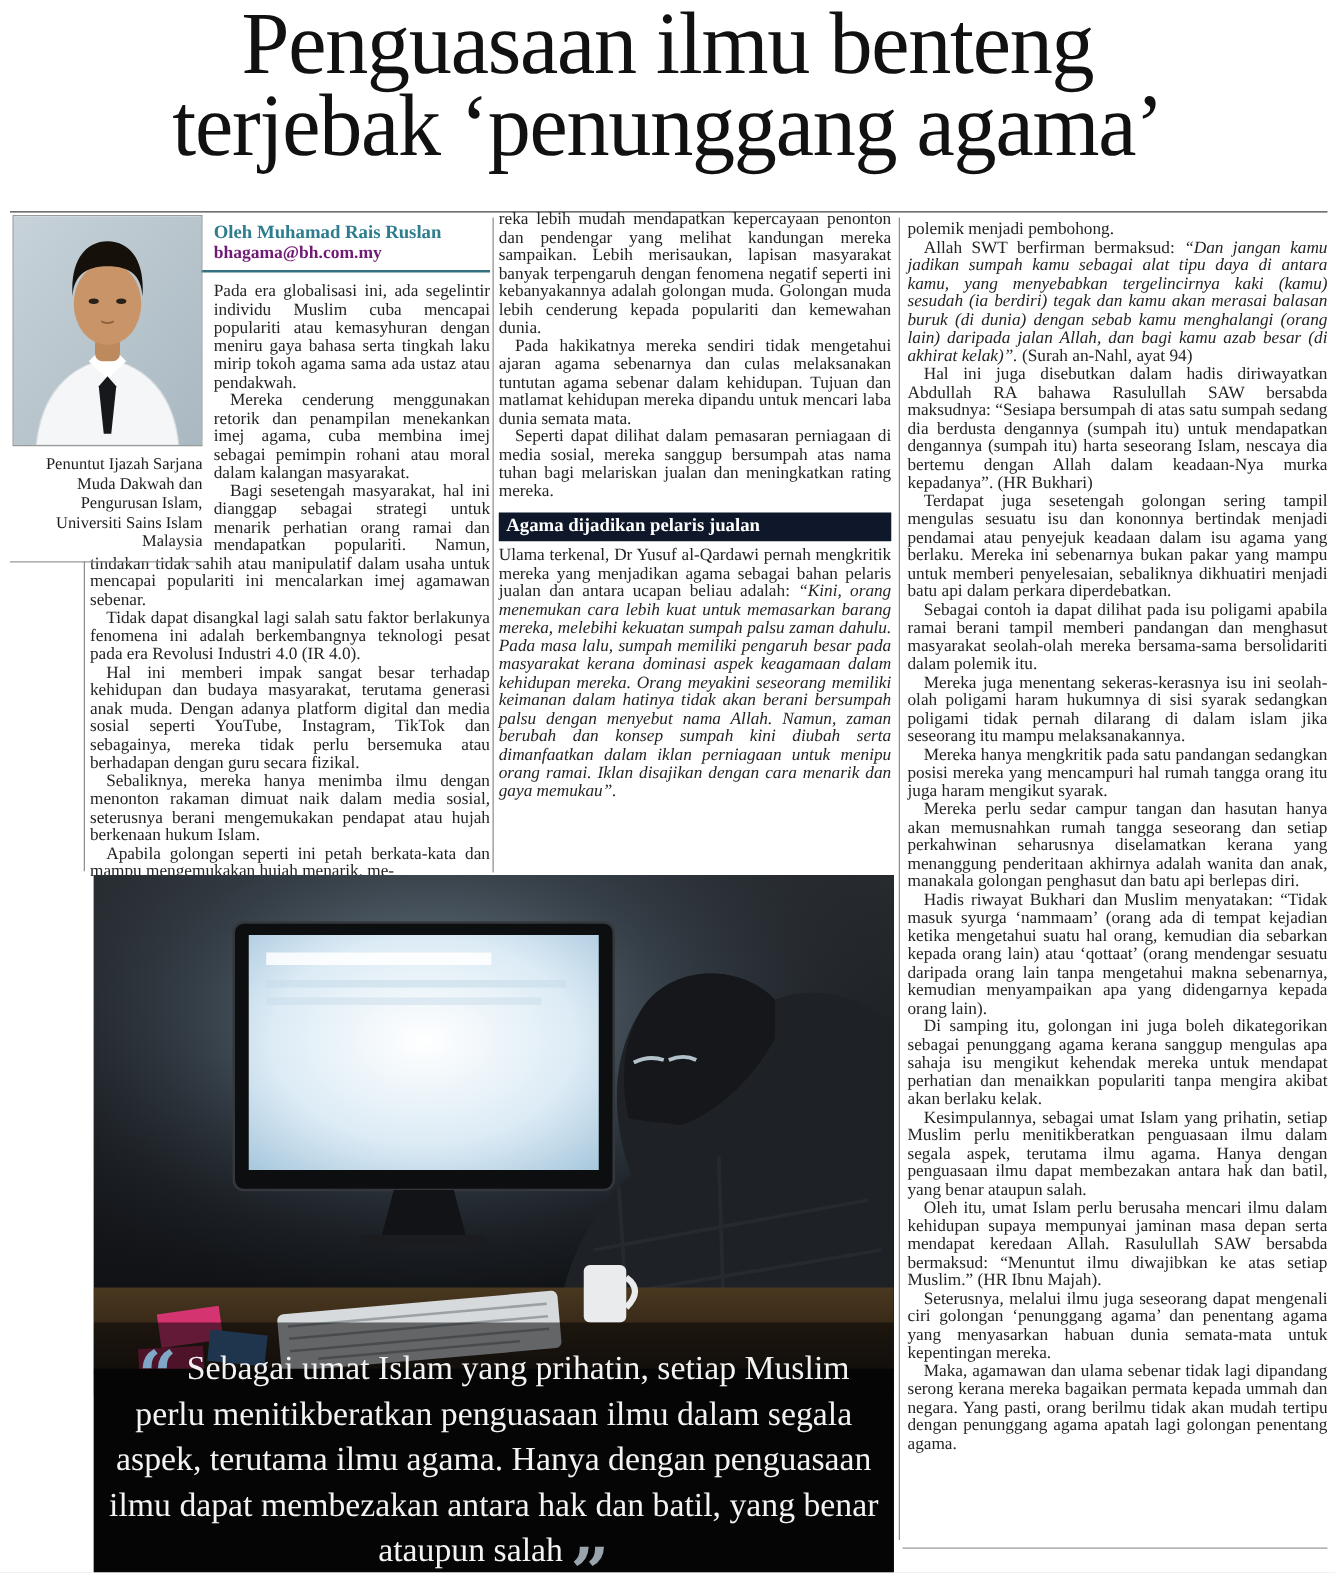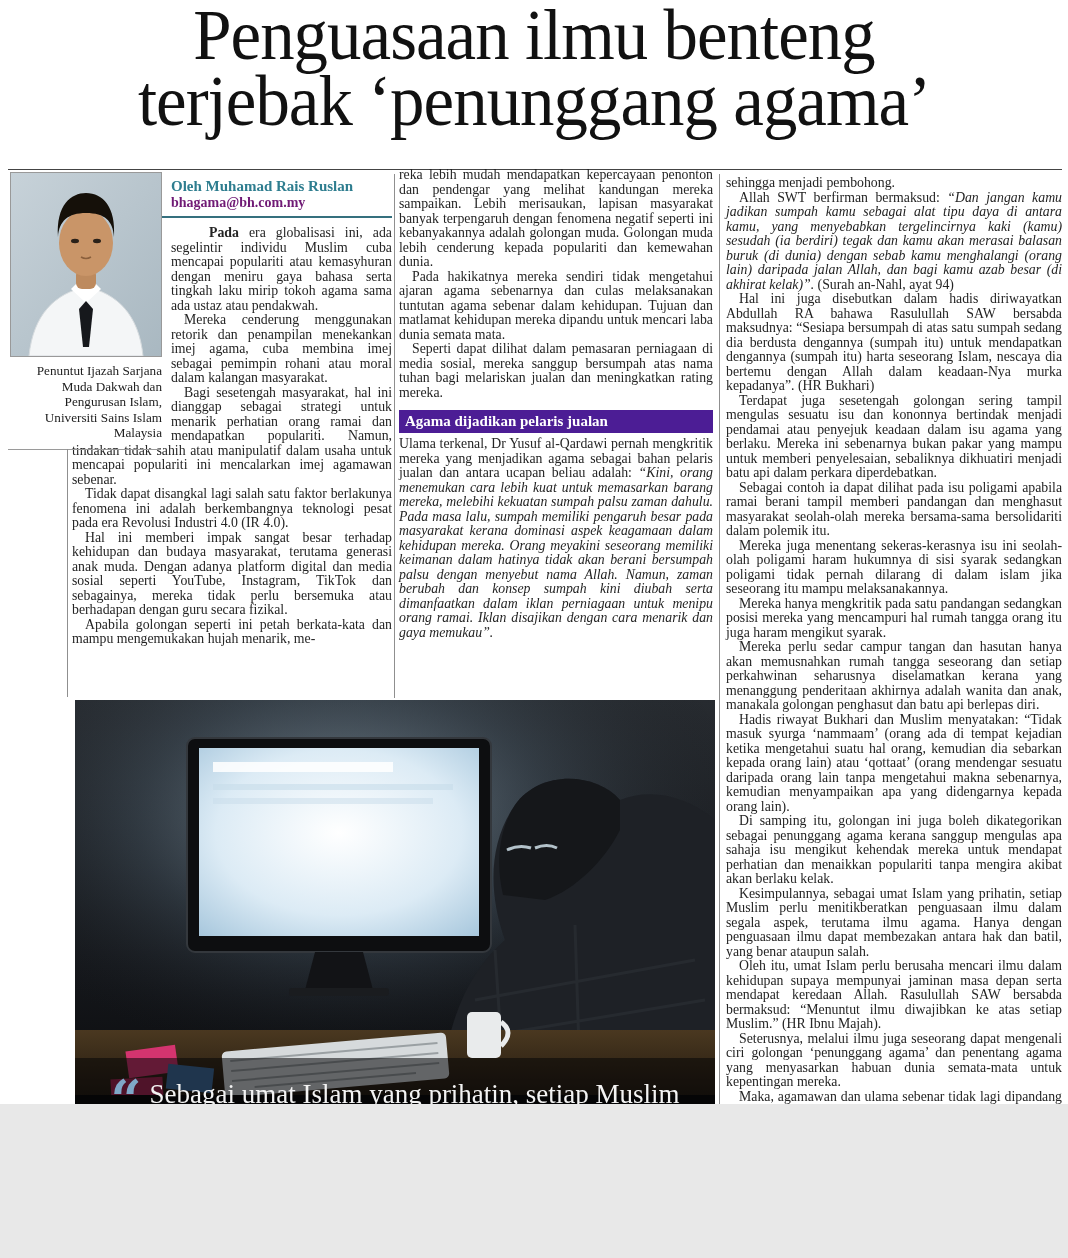--- a/index.html
+++ b/index.html
@@ -1,39 +1,39 @@
 <!DOCTYPE html>
 <html><head>
 <meta charset="utf-8">
 <style>
   html,body{margin:0;padding:0;background:#e8e8e8;}
-  .page{position:relative;width:1068px;height:1104px;background:#ffffff;overflow:hidden;
+  .page{position:relative;width:1068px;height:1258px;background:#ffffff;overflow:hidden;
         font-family:"Liberation Serif","DejaVu Serif",serif;color:#222;}
   
   .headline{position:absolute;top:2px;left:0;width:1068px;text-align:center;
             font-size:71px;line-height:66px;font-weight:400;color:#111;
             letter-spacing:-1px;transform:scaleX(.97);transform-origin:center;}
   
   .rule{position:absolute;background:#444;}
   .rule.light{background:#9a9a9a;}
   
   .col1{position:absolute;left:72px;top:172px;width:320px;}
   .rail{float:left;width:152px;margin-left:-62px;margin-right:9px;}
   .portrait{width:150px;height:183px;border:1px solid #999;display:block;}
   .caption{margin-top:6px;font-size:13.2px;line-height:15.5px;text-align:right;color:#1d1d1d;}
   .byline{font-weight:700;font-size:15px;color:#2e7d8f;padding-top:6px;}
   .email{font-size:14px;color:#701a75;padding-bottom:5px;border-bottom:2px solid #35707e;margin-bottom:8px;font-weight:bold;}
   
   .bodytext p{margin:0;font-size:13.8px;line-height:14.5px;text-align:justify;color:#242424;}
   .bodytext p.ind{text-indent:13px;}
-  .lead{font-weight:700;margin-left:38px;}
+  .lead{font-weight:400;}
   .ital{font-style:italic;}
   .col2{position:absolute;left:399px;top:168px;width:314px;}
   .col3{position:absolute;left:726px;top:176px;width:336px;}
-  .subhead{display:block;margin:10px 0 4px 0;padding:2px 6px 3px 6px;background:#4c1d95;
+  .subhead{display:block;margin:10px 0 4px 0;padding:2px 6px 3px 6px;background:#0f172a;
            color:#ffffff;font-weight:700;font-size:15px;line-height:18px;text-align:left;}
   
   .vsep{position:absolute;width:1px;background:#8f8f8f;}
   
   .photo-wrap{position:absolute;left:75px;top:700px;width:640px;height:558px;z-index:2;background:#0a0b0c;}
   .photo-wrap svg{display:block;}
   .pullquote{position:absolute;left:8px;right:8px;top:376px;text-align:center;
              color:#f3f3f3;font-size:27px;line-height:36.5px;font-family:"Liberation Serif",serif;}
   .qmark{font-family:"DejaVu Serif",serif;font-weight:700;line-height:0;}
   .qopen{font-size:54px;color:#7fa8c8;vertical-align:-16px;margin-right:8px;}
@@ -73,36 +73,37 @@
       </svg>
       <div class="caption">Penuntut Ijazah Sarjana Muda Dakwah dan Pengurusan Islam, Universiti Sains Islam Malaysia</div>
     </div>
     <div class="byline">Oleh Muhamad Rais Ruslan</div>
     <div class="email">bhagama@bh.com.my</div>
     <p><span class="lead">Pada</span><span> era globalisasi ini, ada segelintir individu Muslim cuba mencapai populariti atau kemasyhuran dengan meniru gaya bahasa serta tingkah laku mirip tokoh agama sama ada ustaz atau pendakwah.</span></p>
     <p class="ind">Mereka cenderung menggunakan retorik dan penampilan menekankan imej agama, cuba membina imej sebagai pemimpin rohani atau moral dalam kalangan masyarakat.</p>
     <p class="ind">Bagi sesetengah masyarakat, hal ini dianggap sebagai strategi untuk menarik perhatian orang ramai dan mendapatkan populariti. Namun, tindakan tidak sahih atau manipulatif dalam usaha untuk mencapai populariti ini mencalarkan imej agamawan sebenar.</p>
     <p class="ind">Tidak dapat disangkal lagi salah satu faktor berlakunya fenomena ini adalah berkembangnya teknologi pesat pada era Revolusi Industri 4.0 (IR 4.0).</p>
     <p class="ind">Hal ini memberi impak sangat besar terhadap kehidupan dan budaya masyarakat, terutama generasi anak muda. Dengan adanya platform digital dan media sosial seperti YouTube, Instagram, TikTok dan sebagainya, mereka tidak perlu bersemuka atau berhadapan dengan guru secara fizikal.</p>
+    <p class="ind">Sebaliknya, mereka hanya menimba ilmu dengan menonton rakaman dimuat naik dalam media sosial, seterusnya berani mengemukakan pendapat atau hujah berkenaan hukum Islam.</p>
     <p class="ind">Apabila golongan seperti ini petah berkata-kata dan mampu mengemukakan hujah menarik, me-</p>
   </div>
 
   <div class="rule light" style="left:8px;top:449px;width:153px;height:1px;"></div>
   <div class="vsep" style="left:67px;top:449px;height:248px;"></div>
 
   <div class="col2 bodytext">
     <p>reka lebih mudah mendapatkan kepercayaan penonton dan pendengar yang melihat kandungan mereka sampaikan. Lebih merisaukan, lapisan masyarakat banyak terpengaruh dengan fenomena negatif seperti ini kebanyakannya adalah golongan muda. Golongan muda lebih cenderung kepada populariti dan kemewahan dunia.</p>
     <p class="ind">Pada hakikatnya mereka sendiri tidak mengetahui ajaran agama sebenarnya dan culas melaksanakan tuntutan agama sebenar dalam kehidupan. Tujuan dan matlamat kehidupan mereka dipandu untuk mencari laba dunia semata mata.</p>
     <p class="ind">Seperti dapat dilihat dalam pemasaran perniagaan di media sosial, mereka sanggup bersumpah atas nama tuhan bagi melariskan jualan dan meningkatkan rating mereka.</p>
     <span class="subhead">Agama dijadikan pelaris jualan</span>
     <p><span>Ulama terkenal, Dr Yusuf al-Qardawi pernah mengkritik mereka yang menjadikan agama sebagai bahan pelaris jualan dan antara ucapan beliau adalah: </span><span class="ital">“Kini, orang menemukan cara lebih kuat untuk memasarkan barang mereka, melebihi kekuatan sumpah palsu zaman dahulu. Pada masa lalu, sumpah memiliki pengaruh besar pada masyarakat kerana dominasi aspek keagamaan dalam kehidupan mereka. Orang meyakini seseorang memiliki keimanan dalam hatinya tidak akan berani bersumpah palsu dengan menyebut nama Allah. Namun, zaman berubah dan konsep sumpah kini diubah serta dimanfaatkan dalam iklan perniagaan untuk menipu orang ramai. Iklan disajikan dengan cara menarik dan gaya memukau”.</span></p>
   </div>
 
   <div class="col3 bodytext">
-    <p>sehingga menjadi pembohong.</p>
+    <p>polemik menjadi pembohong.</p>
     <p class="ind"><span>Allah SWT berfirman bermaksud: </span><span class="ital">“Dan jangan kamu jadikan sumpah kamu sebagai alat tipu daya di antara kamu, yang menyebabkan tergelincirnya kaki (kamu) sesudah (ia berdiri) tegak dan kamu akan merasai balasan buruk (di dunia) dengan sebab kamu menghalangi (orang lain) daripada jalan Allah, dan bagi kamu azab besar (di akhirat kelak)”.</span><span> (Surah an-Nahl, ayat 94)</span></p>
     <p class="ind">Hal ini juga disebutkan dalam hadis diriwayatkan Abdullah RA bahawa Rasulullah SAW bersabda maksudnya: “Sesiapa bersumpah di atas satu sumpah sedang dia berdusta dengannya (sumpah itu) untuk mendapatkan dengannya (sumpah itu) harta seseorang Islam, nescaya dia bertemu dengan Allah dalam keadaan-Nya murka kepadanya”. (HR Bukhari)</p>
     <p class="ind">Terdapat juga sesetengah golongan sering tampil mengulas sesuatu isu dan kononnya bertindak menjadi pendamai atau penyejuk keadaan dalam isu agama yang berlaku. Mereka ini sebenarnya bukan pakar yang mampu untuk memberi penyelesaian, sebaliknya dikhuatiri menjadi batu api dalam perkara diperdebatkan.</p>
     <p class="ind">Sebagai contoh ia dapat dilihat pada isu poligami apabila ramai berani tampil memberi pandangan dan menghasut masyarakat seolah-olah mereka bersama-sama bersolidariti dalam polemik itu.</p>
     <p class="ind">Mereka juga menentang sekeras-kerasnya isu ini seolah-olah poligami haram hukumnya di sisi syarak sedangkan poligami tidak pernah dilarang di dalam islam jika seseorang itu mampu melaksanakannya.</p>
     <p class="ind">Mereka hanya mengkritik pada satu pandangan sedangkan posisi mereka yang mencampuri hal rumah tangga orang itu juga haram mengikut syarak.</p>
     <p class="ind">Mereka perlu sedar campur tangan dan hasutan hanya akan memusnahkan rumah tangga seseorang dan setiap perkahwinan seharusnya diselamatkan kerana yang menanggung penderitaan akhirnya adalah wanita dan anak, manakala golongan penghasut dan batu api berlepas diri.</p>
     <p class="ind">Hadis riwayat Bukhari dan Muslim menyatakan: “Tidak masuk syurga ‘nammaam’ (orang ada di tempat kejadian ketika mengetahui suatu hal orang, kemudian dia sebarkan kepada orang lain) atau ‘qottaat’ (orang mendengar sesuatu daripada orang lain tanpa mengetahui makna sebenarnya, kemudian menyampaikan apa yang didengarnya kepada orang lain).</p>
     <p class="ind">Di samping itu, golongan ini juga boleh dikategorikan sebagai penunggang agama kerana sanggup mengulas apa sahaja isu mengikut kehendak mereka untuk mendapat perhatian dan menaikkan populariti tanpa mengira akibat akan berlaku kelak.</p>
     <p class="ind">Kesimpulannya, sebagai umat Islam yang prihatin, setiap Muslim perlu menitikberatkan penguasaan ilmu dalam segala aspek, terutama ilmu agama. Hanya dengan penguasaan ilmu dapat membezakan antara hak dan batil, yang benar ataupun salah.</p>

